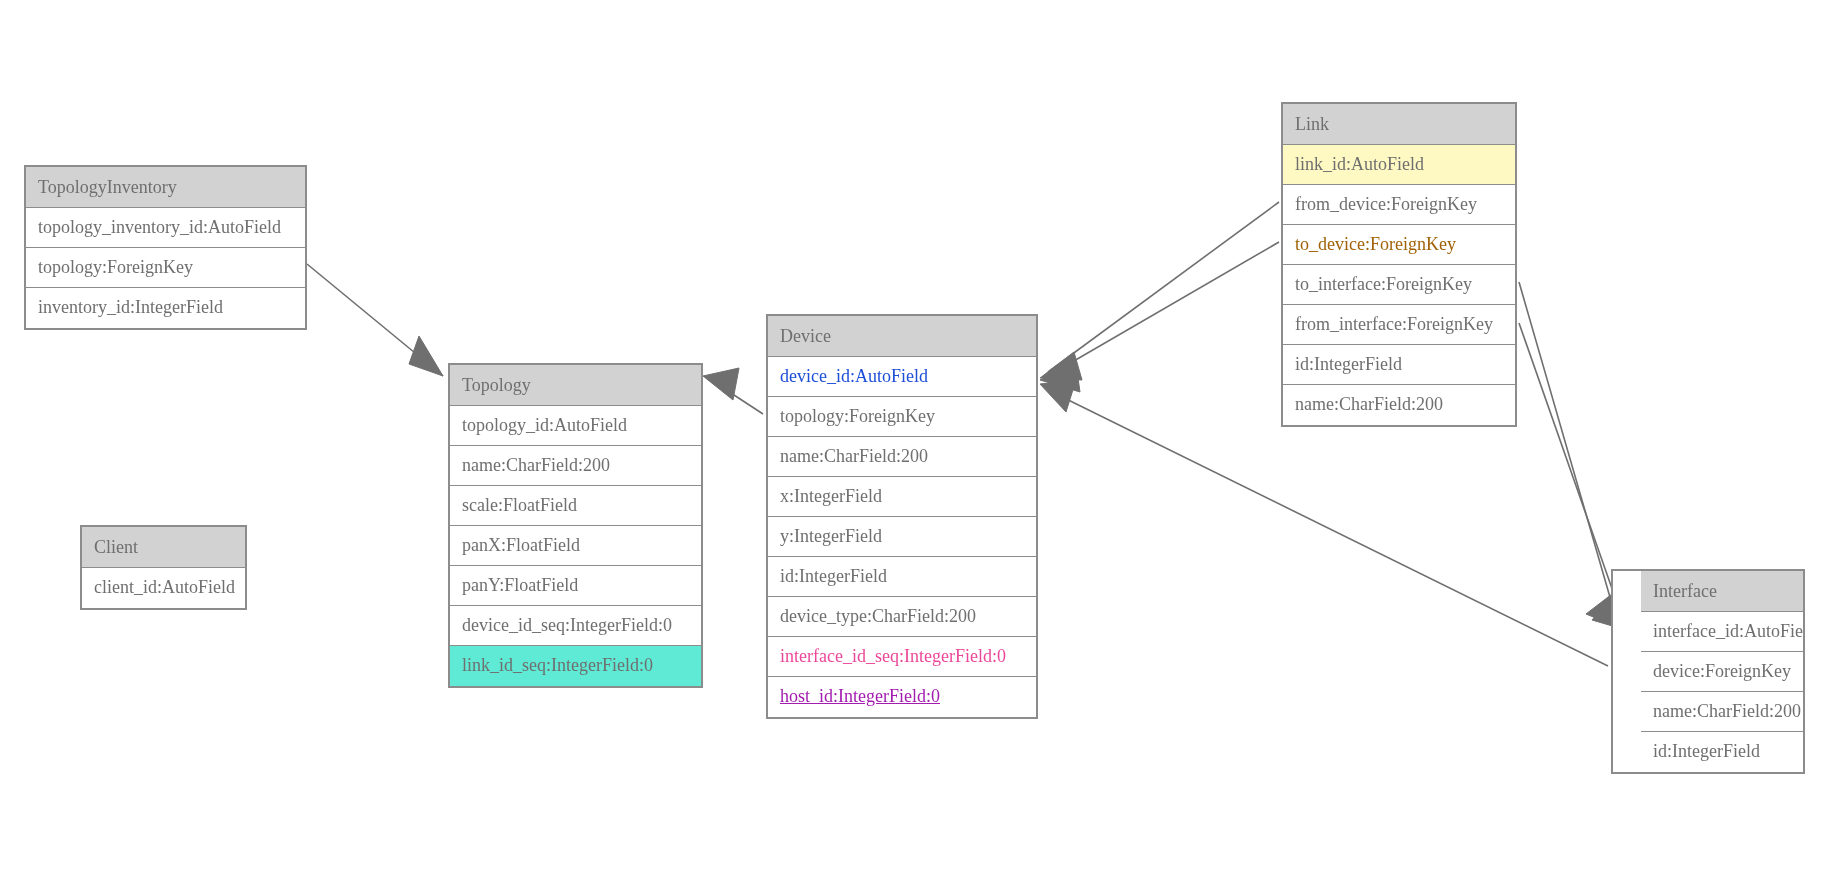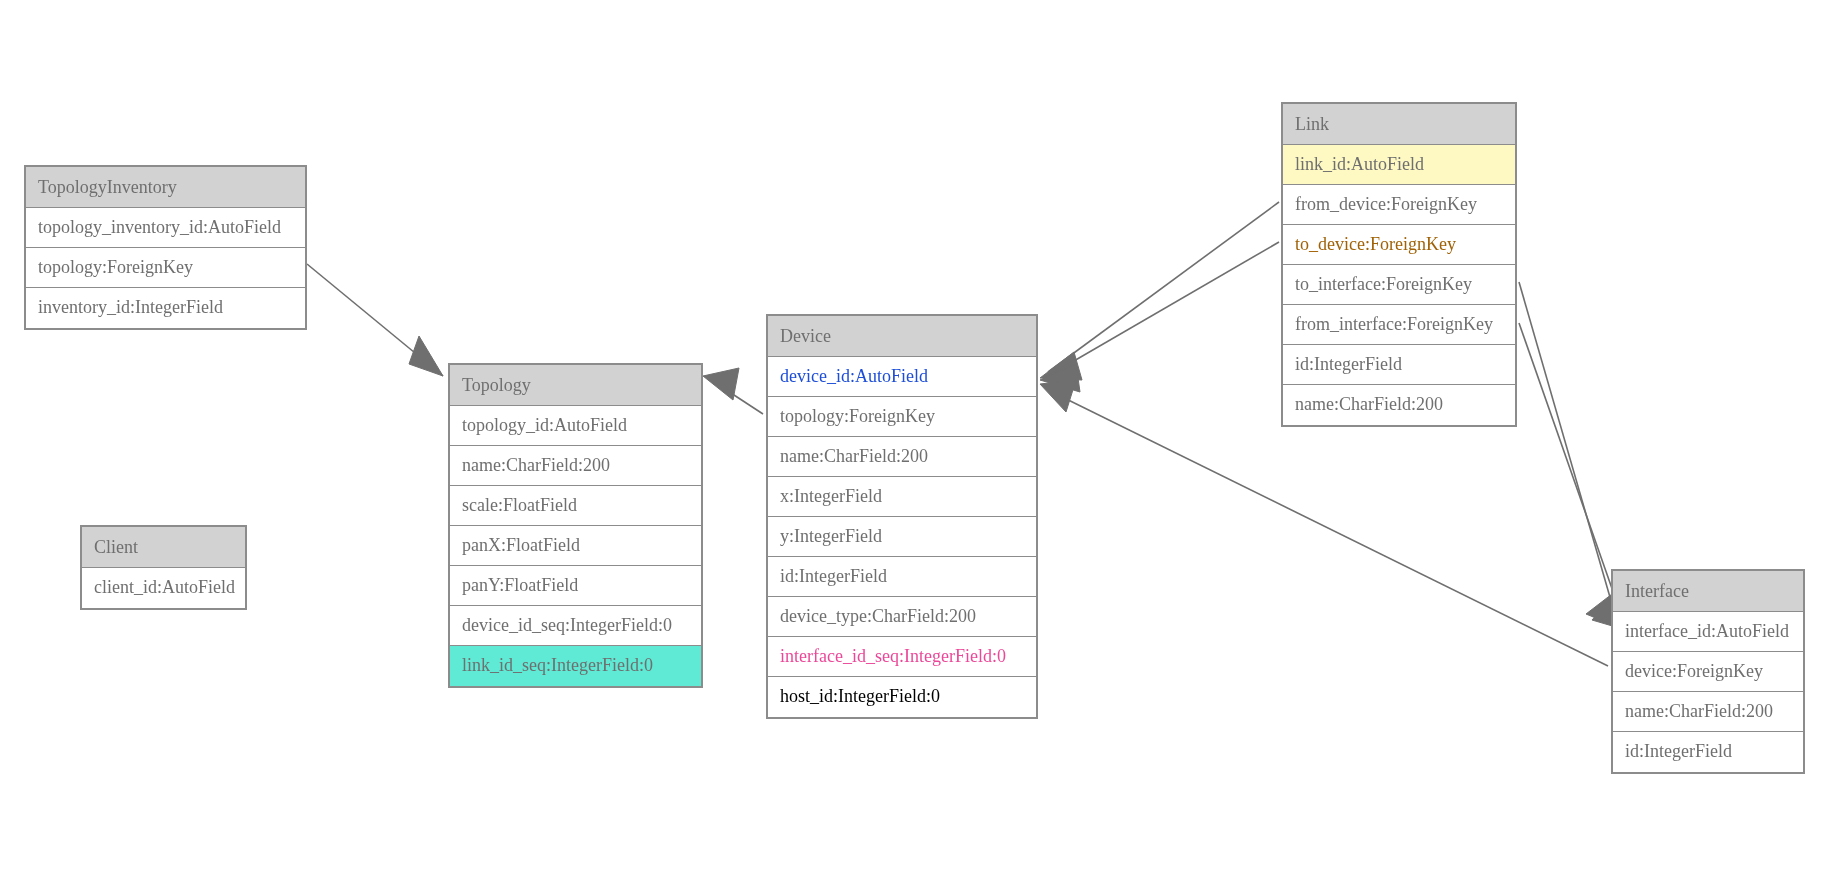--- a/index.html
+++ b/index.html
@@ -118,33 +118,33 @@
       <div class="entity" style="left: 766px; top: 314px; width: 272px; border-color: rgb(140, 140, 140);">
         <div class="entity-header" style="background: rgb(210, 210, 210); color: rgb(111, 111, 111); border-bottom-color: rgb(140, 140, 140);">Device</div>
         <div class="entity-field" style="color: #1d4ed8; border-bottom-color: rgb(140, 140, 140); background: rgb(255, 255, 255);">device_id:AutoField</div>
         <div class="entity-field" style="color: rgb(111, 111, 111); border-bottom-color: rgb(140, 140, 140); background: rgb(255, 255, 255);">topology:ForeignKey</div>
         <div class="entity-field" style="color: rgb(111, 111, 111); border-bottom-color: rgb(140, 140, 140); background: rgb(255, 255, 255);">name:CharField:200</div>
         <div class="entity-field" style="color: rgb(111, 111, 111); border-bottom-color: rgb(140, 140, 140); background: rgb(255, 255, 255);">x:IntegerField</div>
         <div class="entity-field" style="color: rgb(111, 111, 111); border-bottom-color: rgb(140, 140, 140); background: rgb(255, 255, 255);">y:IntegerField</div>
         <div class="entity-field" style="color: rgb(111, 111, 111); border-bottom-color: rgb(140, 140, 140); background: rgb(255, 255, 255);">id:IntegerField</div>
         <div class="entity-field" style="color: rgb(111, 111, 111); border-bottom-color: rgb(140, 140, 140); background: rgb(255, 255, 255);">device_type:CharField:200</div>
         <div class="entity-field" style="color: #ec4899; border-bottom-color: rgb(140, 140, 140); background: rgb(255, 255, 255);">interface_id_seq:IntegerField:0</div>
-        <div class="entity-field" style="color: #000000; border-bottom-color: rgb(140, 140, 140); background: rgb(255, 255, 255);">host_id:IntegerField:0</div>
+        <div class="entity-field" style="color: #a21caf; border-bottom-color: rgb(140, 140, 140); background: rgb(255, 255, 255); text-decoration: underline;">host_id:IntegerField:0</div>
       </div>
       <div class="entity" style="left: 1281px; top: 102px; width: 236px; border-color: rgb(140, 140, 140);">
         <div class="entity-header" style="background: rgb(210, 210, 210); color: rgb(111, 111, 111); border-bottom-color: rgb(140, 140, 140);">Link</div>
         <div class="entity-field" style="color: rgb(111, 111, 111); border-bottom-color: rgb(140, 140, 140); background: #fef9c3;">link_id:AutoField</div>
         <div class="entity-field" style="color: rgb(111, 111, 111); border-bottom-color: rgb(140, 140, 140); background: rgb(255, 255, 255);">from_device:ForeignKey</div>
         <div class="entity-field" style="color: #a16207; border-bottom-color: rgb(140, 140, 140); background: rgb(255, 255, 255);">to_device:ForeignKey</div>
         <div class="entity-field" style="color: rgb(111, 111, 111); border-bottom-color: rgb(140, 140, 140); background: rgb(255, 255, 255);">to_interface:ForeignKey</div>
         <div class="entity-field" style="color: rgb(111, 111, 111); border-bottom-color: rgb(140, 140, 140); background: rgb(255, 255, 255);">from_interface:ForeignKey</div>
         <div class="entity-field" style="color: rgb(111, 111, 111); border-bottom-color: rgb(140, 140, 140); background: rgb(255, 255, 255);">id:IntegerField</div>
         <div class="entity-field" style="color: rgb(111, 111, 111); border-bottom-color: rgb(140, 140, 140); background: rgb(255, 255, 255);">name:CharField:200</div>
       </div>
-      <div class="entity" style="left: 1611px; top: 569px; width: 194px; border-color: rgb(140, 140, 140);">
+      <div class="entity" style="left: 1611px; top: 569px; width: 194px; border-color: rgb(140, 140, 140); padding-left: 28px;">
         <div class="entity-header" style="background: rgb(210, 210, 210); color: rgb(111, 111, 111); border-bottom-color: rgb(140, 140, 140);">Interface</div>
         <div class="entity-field" style="color: rgb(111, 111, 111); border-bottom-color: rgb(140, 140, 140); background: rgb(255, 255, 255);">interface_id:AutoField</div>
         <div class="entity-field" style="color: rgb(111, 111, 111); border-bottom-color: rgb(140, 140, 140); background: rgb(255, 255, 255);">device:ForeignKey</div>
         <div class="entity-field" style="color: rgb(111, 111, 111); border-bottom-color: rgb(140, 140, 140); background: rgb(255, 255, 255);">name:CharField:200</div>
         <div class="entity-field" style="color: rgb(111, 111, 111); border-bottom-color: rgb(140, 140, 140); background: rgb(255, 255, 255);">id:IntegerField</div>
       </div>
     </div>
 
 </div>
 

